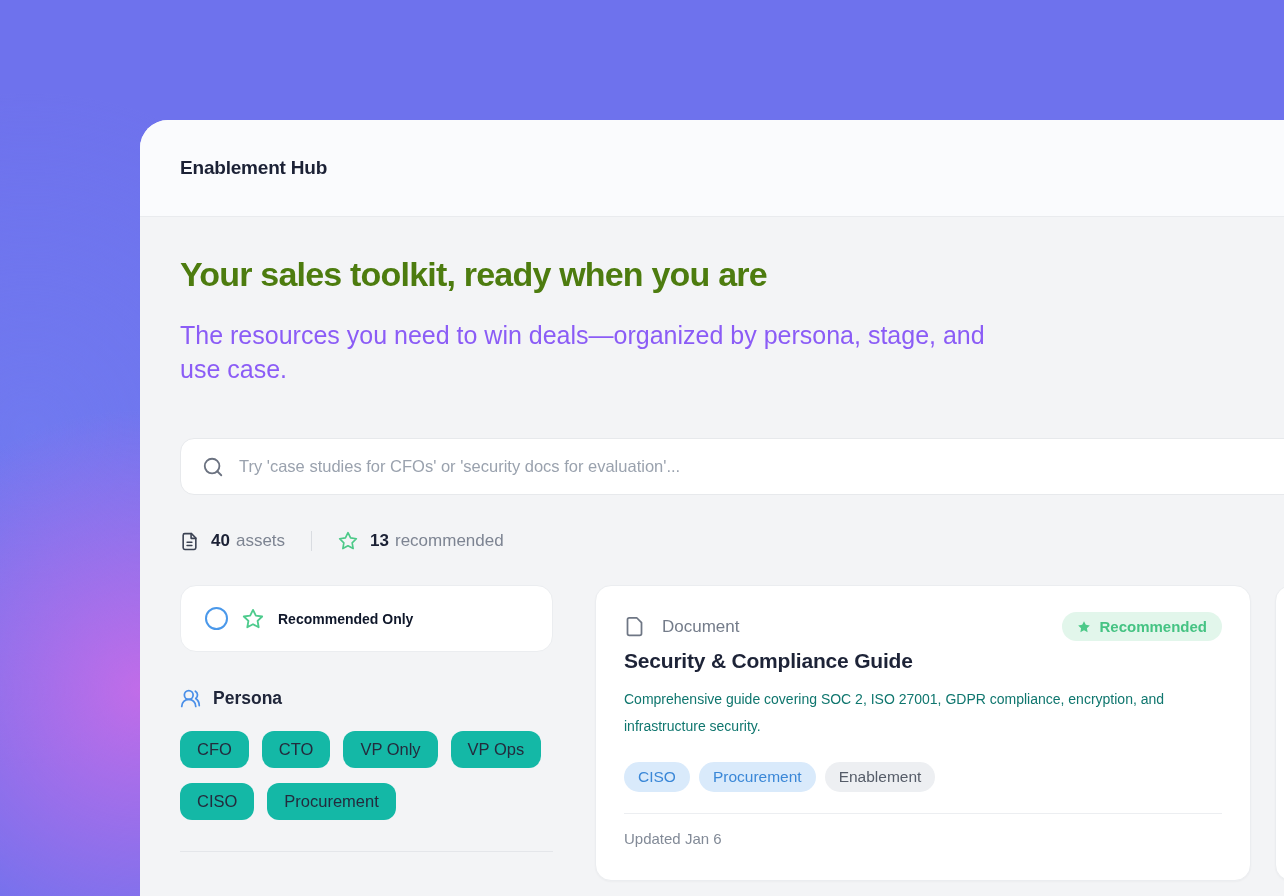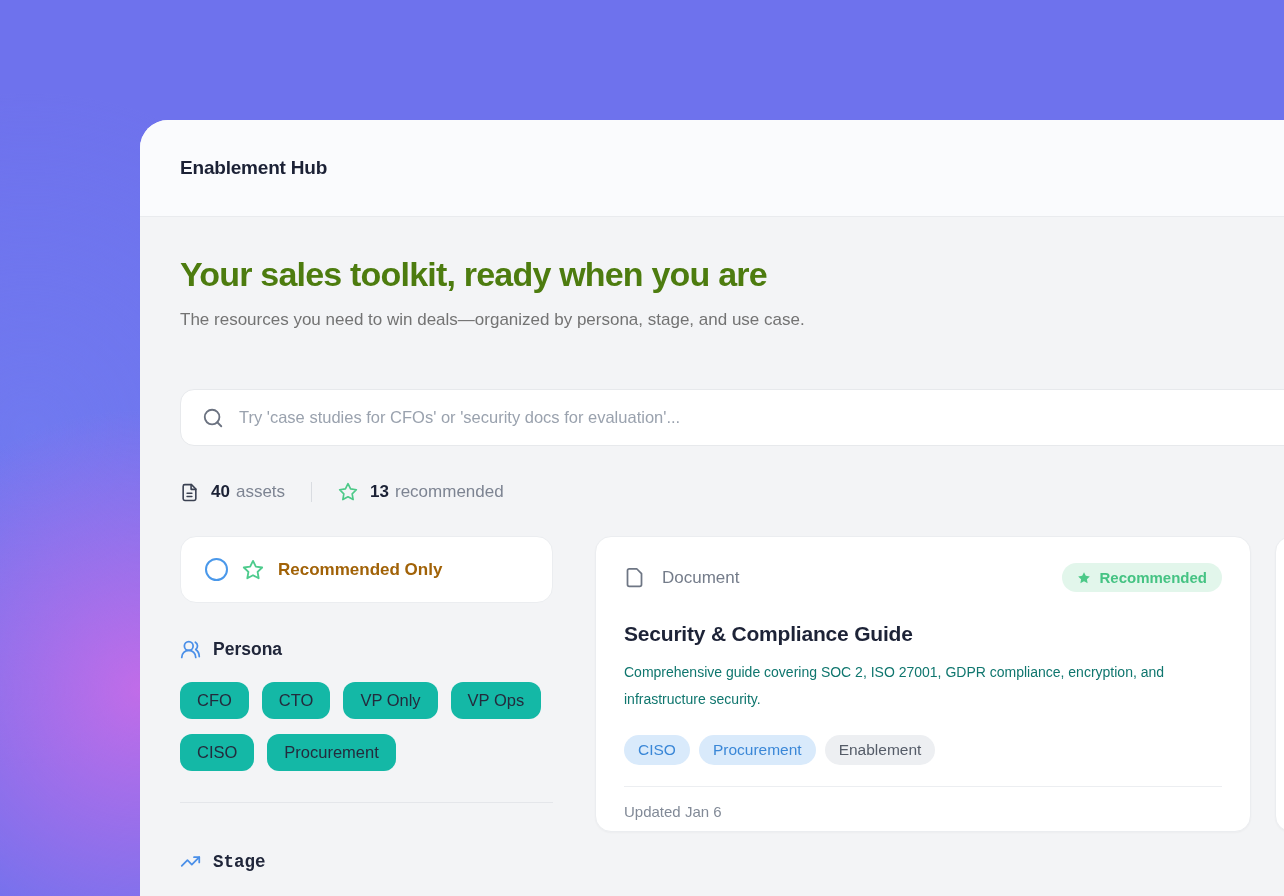--- a/index.html
+++ b/index.html
@@ -33,23 +33,23 @@
   }
   .panel-main { padding: 0 40px; }
 
   .hero-title {
     margin-top: 36px;
     font-size: 34px; line-height: 42px;
     font-weight: 800; color: #4d7c0f;
     letter-spacing: -0.8px;
   }
   .hero-sub {
-    margin-top: 8px;
-    font-size: 17px; line-height: 34px;
-    color: #737373;
+    margin-top: 23px;
+    font-size: 25px; line-height: 34px;
+    color: #8b5cf6;
     max-width: 820px;
   }
 
   .search {
     margin-top: 52px; margin-right: -40px;
     height: 57px;
     background: #ffffff;
     border: 1px solid #e7e9ec;
     border-radius: 14px;
     display: flex; align-items: center;
@@ -82,21 +82,21 @@
     border-radius: 16px;
     display: flex; align-items: center;
     padding: 0 24px; gap: 14px;
     cursor: pointer;
   }
   .radio-circle {
     width: 23px; height: 23px;
     border: 2px solid #4a98ea; border-radius: 50%;
     flex-shrink: 0;
   }
-  .reco-label { font-size: 17px; font-weight: 600; color: #a16207; }
+  .reco-label { font-size: 14px; font-weight: 600; color: #0f172a; }
 
   .section-head {
     display: flex; align-items: center; gap: 12px;
     font-size: 17.5px; font-weight: 700; color: #20263a;
   }
   .section-head.persona { margin-top: 36px; }
   .section-head.stage { margin-top: 48px; font-family: Liberation Mono, monospace; }
 
   .chips { margin-top: 22px; display: flex; flex-wrap: wrap; gap: 15px 13px; }
   .chip {
@@ -123,21 +123,21 @@
   .card-head { display: flex; justify-content: space-between; align-items: center; }
   .card-type { display: flex; align-items: center; gap: 17px; font-size: 17px; color: #747c8a; }
   .badge {
     display: flex; align-items: center; gap: 8px;
     background: #e2f6eb;
     border-radius: 999px;
     padding: 6px 15px;
     font-size: 15px; font-weight: 600; color: #45c383;
   }
   .card-title {
-    margin-top: 30px;
+    margin-top: 8px;
     font-size: 21px; font-weight: 700; color: #1d2337;
     letter-spacing: -0.2px;
   }
   .card-desc {
     margin-top: 13px;
     font-size: 14px; line-height: 27px; color: #0f766e;
     max-width: 580px;
   }
   .tags { margin-top: 22px; display: flex; gap: 9px; }
   .tag {

